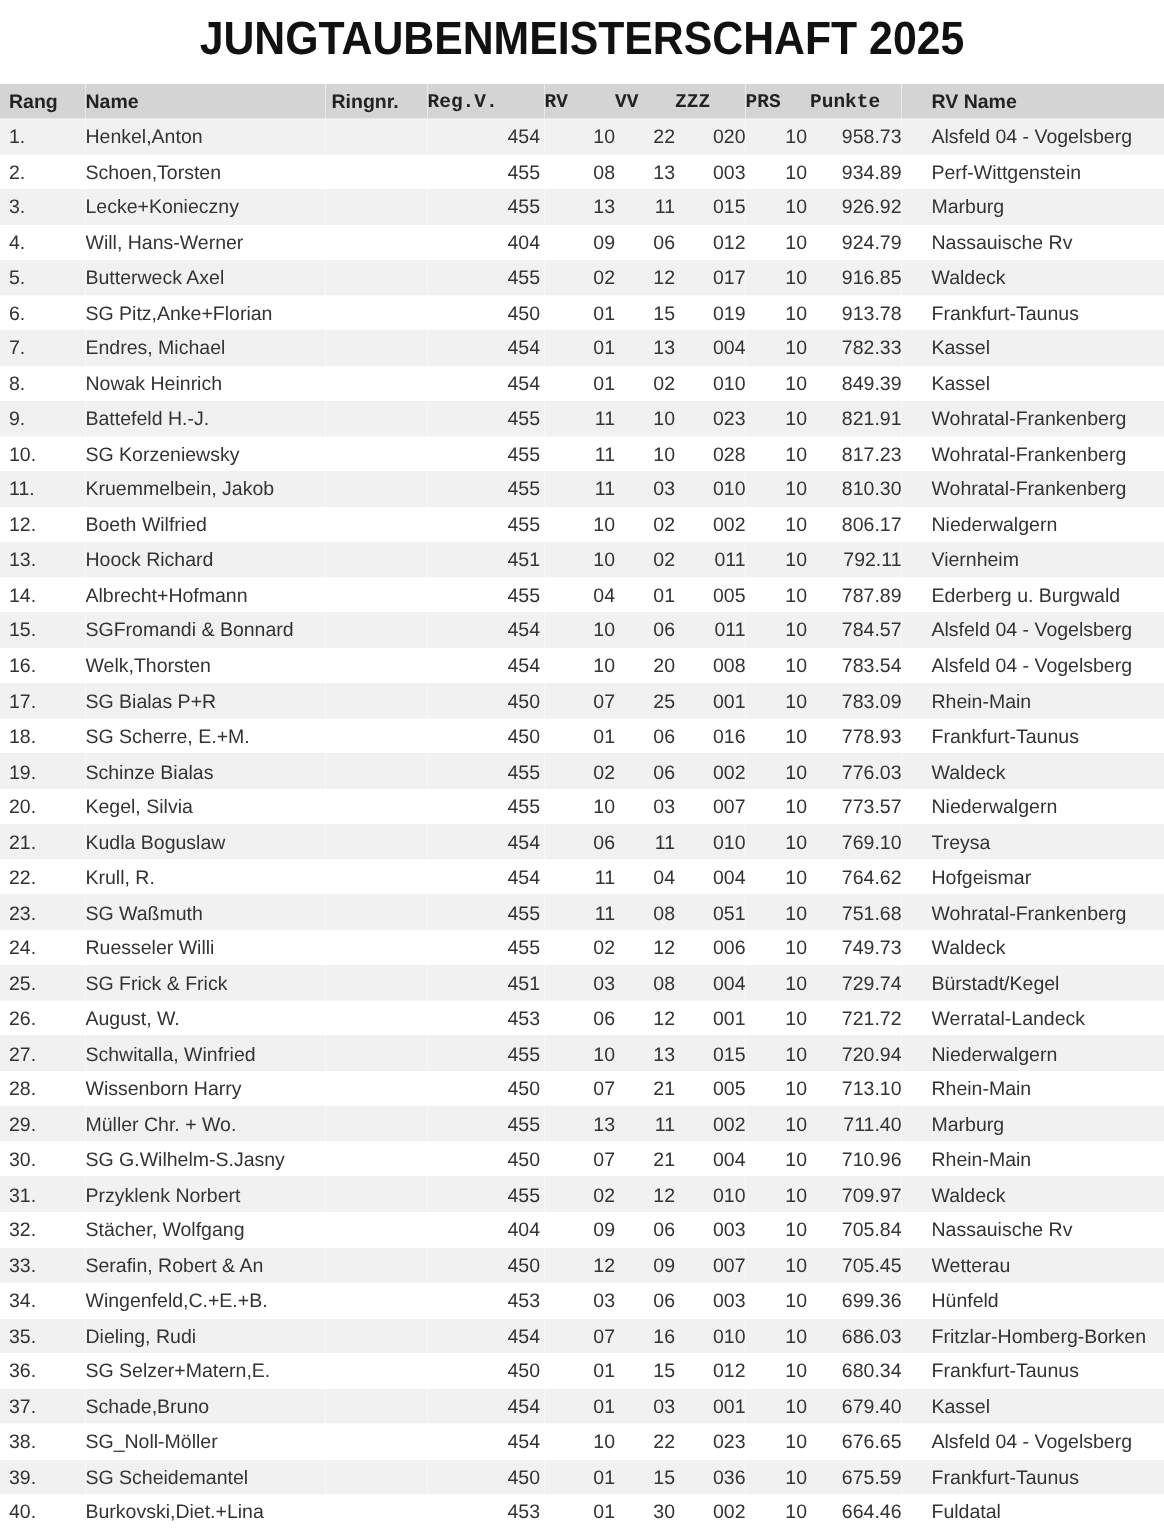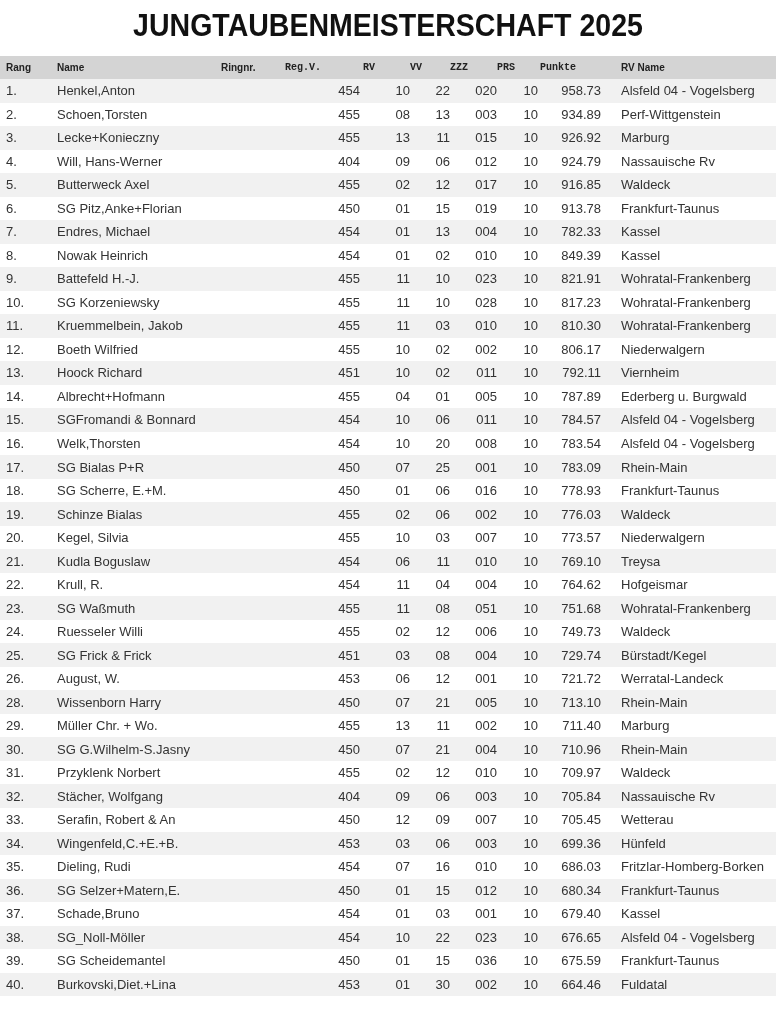--- a/index.html
+++ b/index.html
@@ -7,21 +7,21 @@
   .title {
     height: 52px; line-height: 52px; text-align: center;
     font-family: "Liberation Sans", sans-serif; font-weight: bold;
     font-size: 31px; color: #111111; letter-spacing: 0px;
     transform: scaleX(0.92); transform-origin: center;
     padding-top: 0px;
   }
   table { border-collapse: collapse; width: 776px; table-layout: fixed; margin-top: 4px; }
   th, td { padding: 0; white-space: nowrap; overflow: hidden; font-size: 13px; }
   thead tr { background: #d4d4d4; height: 23px; }
-  th { font-weight: bold; color: #222222; text-align: left; font-size: 10px; }
+  th { font-weight: bold; color: #222222; text-align: left; font-size: 13px; }
   tbody tr { height: 23.53px; }
   tbody tr:nth-child(odd) { background: #f1f1f1; }
   tbody tr:nth-child(even) { background: #ffffff; }
   td { color: #333333; }
   .c-rang { width: 51px; padding-left: 6px; }
   .c-name { width: 160px; }
   .c-ring { width: 64px; }
   .c-reg { width: 75px; text-align: right; padding-right: 0; }
   .c-rv { width: 47px; text-align: right; }
   .c-vv { width: 40px; text-align: right; }
@@ -363,20 +363,32 @@
         <td class="c-ring"></td>
         <td class="c-reg">453</td>
         <td class="c-rv">06</td>
         <td class="c-vv">12</td>
         <td class="c-zzz">001</td>
         <td class="c-prs">10</td>
         <td class="c-pkt">721.72</td>
         <td class="c-rvn">Werratal-Landeck</td>
       </tr>
       <tr>
+        <td class="c-rang">27.</td>
+        <td class="c-name">Schwitalla, Winfried</td>
+        <td class="c-ring"></td>
+        <td class="c-reg">455</td>
+        <td class="c-rv">10</td>
+        <td class="c-vv">13</td>
+        <td class="c-zzz">015</td>
+        <td class="c-prs">10</td>
+        <td class="c-pkt">720.94</td>
+        <td class="c-rvn">Niederwalgern</td>
+      </tr>
+      <tr>
         <td class="c-rang">28.</td>
         <td class="c-name">Wissenborn Harry</td>
         <td class="c-ring"></td>
         <td class="c-reg">450</td>
         <td class="c-rv">07</td>
         <td class="c-vv">21</td>
         <td class="c-zzz">005</td>
         <td class="c-prs">10</td>
         <td class="c-pkt">713.10</td>
         <td class="c-rvn">Rhein-Main</td>

